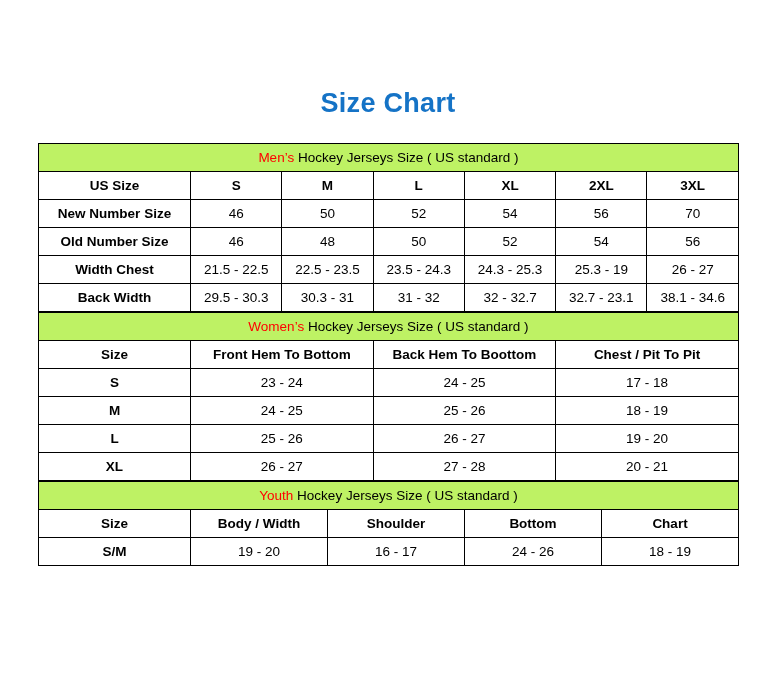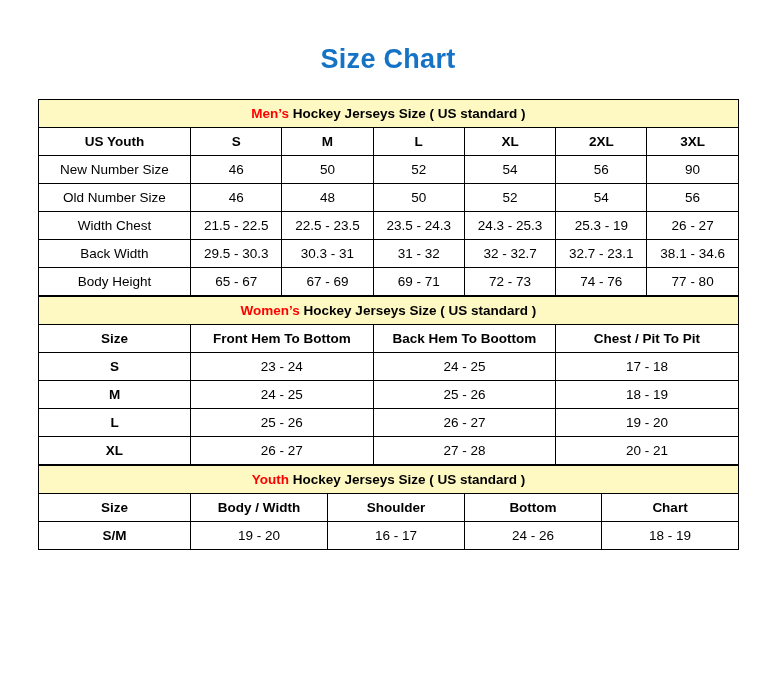--- a/index.html
+++ b/index.html
@@ -17,54 +17,54 @@
     position: relative;
     width: 776px;
     height: 692px;
     box-sizing: border-box;
   }
   .title {
     text-align: center;
     color: #1573c6;
     font-size: 27px;
     font-weight: bold;
-    padding-top: 44px;
+    padding-top: 88px;
     letter-spacing: 0.3px;
   }
   .chart-wrap {
     margin: 24px auto 0 auto;
     width: 700px;
   }
   table.sizechart {
     border-collapse: collapse;
     width: 100%;
     table-layout: fixed;
   }
   table.sizechart td {
     border: 1px solid #000000;
     font-size: 13.5px;
     text-align: center;
     height: 25px;
     padding: 1px 2px;
     vertical-align: middle;
   }
   .section-head td {
-    background: #fef9c3;
-    font-weight: bold;
+    background: #bef264;
+    font-weight: normal;
     font-size: 14.5px;
     height: 30px;
   }
   .section-head .grp {
     color: #ff0000;
   }
   .colhead td {
     font-weight: bold;
   }
   .rowlabel {
-    font-weight: normal;
+    font-weight: bold;
   }
   .bold {
     font-weight: bold;
   }
   
   .men col.c0 { width: 152px; }
   .men col.cx { width: 91.3px; }
   
   .women col.c0 { width: 152px; }
   .women col.cx { width: 182.6px; }
@@ -91,36 +91,36 @@
           <col class="cx">
           <col class="cx">
       </colgroup>
       <tbody>
         <tr class="section-head">
           <td colspan="7">
             <span class="grp">Men’s</span><span> Hockey Jerseys Size ( US standard )</span>
           </td>
         </tr>
         <tr class="colhead">
-          <td>US Youth</td>
+          <td>US Size</td>
           <td>S</td>
           <td>M</td>
           <td>L</td>
           <td>XL</td>
           <td>2XL</td>
           <td>3XL</td>
         </tr>
         <tr>
           <td class="rowlabel">New Number Size</td>
           <td>46</td>
           <td>50</td>
           <td>52</td>
           <td>54</td>
           <td>56</td>
-          <td>90</td>
+          <td>70</td>
         </tr>
         <tr>
           <td class="rowlabel">Old Number Size</td>
           <td>46</td>
           <td>48</td>
           <td>50</td>
           <td>52</td>
           <td>54</td>
           <td>56</td>
         </tr>
@@ -135,29 +135,20 @@
         </tr>
         <tr>
           <td class="rowlabel">Back Width</td>
           <td>29.5 - 30.3</td>
           <td>30.3 - 31</td>
           <td>31 - 32</td>
           <td>32 - 32.7</td>
           <td>32.7 - 23.1</td>
           <td>38.1 - 34.6</td>
         </tr>
-        <tr>
-          <td class="rowlabel">Body Height</td>
-          <td>65 - 67</td>
-          <td>67 - 69</td>
-          <td>69 - 71</td>
-          <td>72 - 73</td>
-          <td>74 - 76</td>
-          <td>77 - 80</td>
-        </tr>
       </tbody>
     </table>
 
     <table class="sizechart women">
       <colgroup>
         <col class="c0">
           <col class="cx">
           <col class="cx">
           <col class="cx">
       </colgroup>

